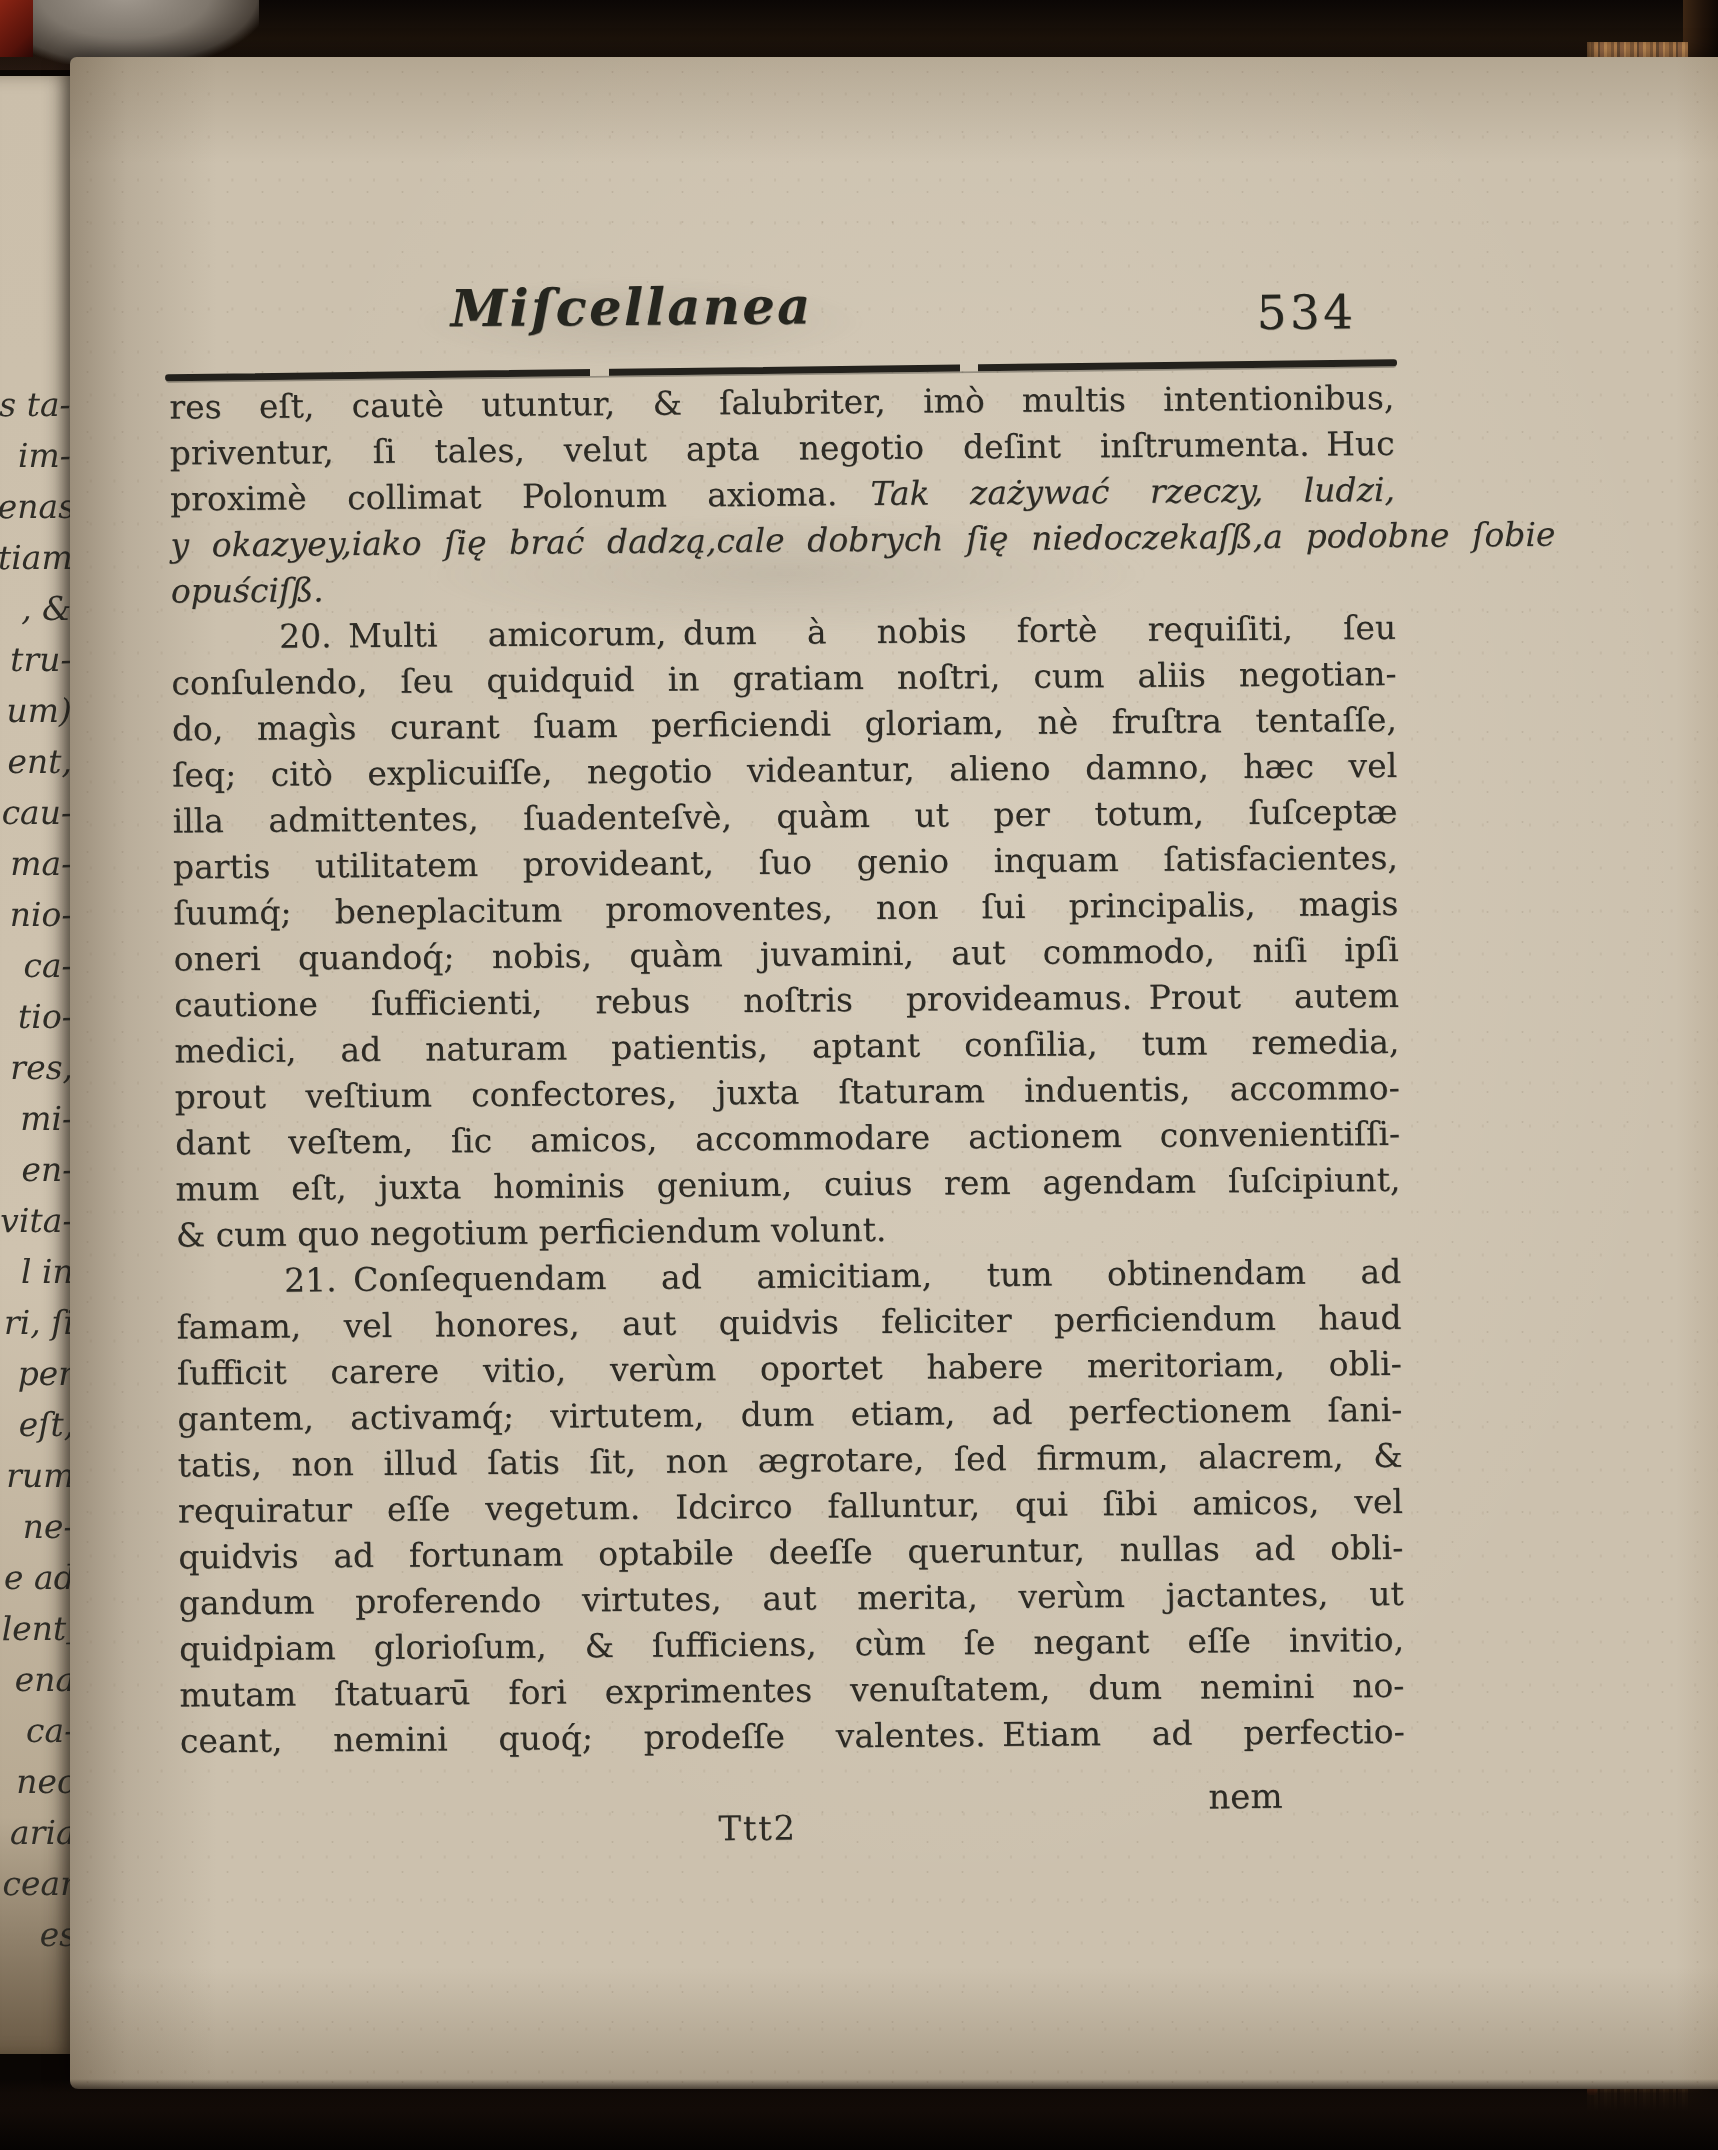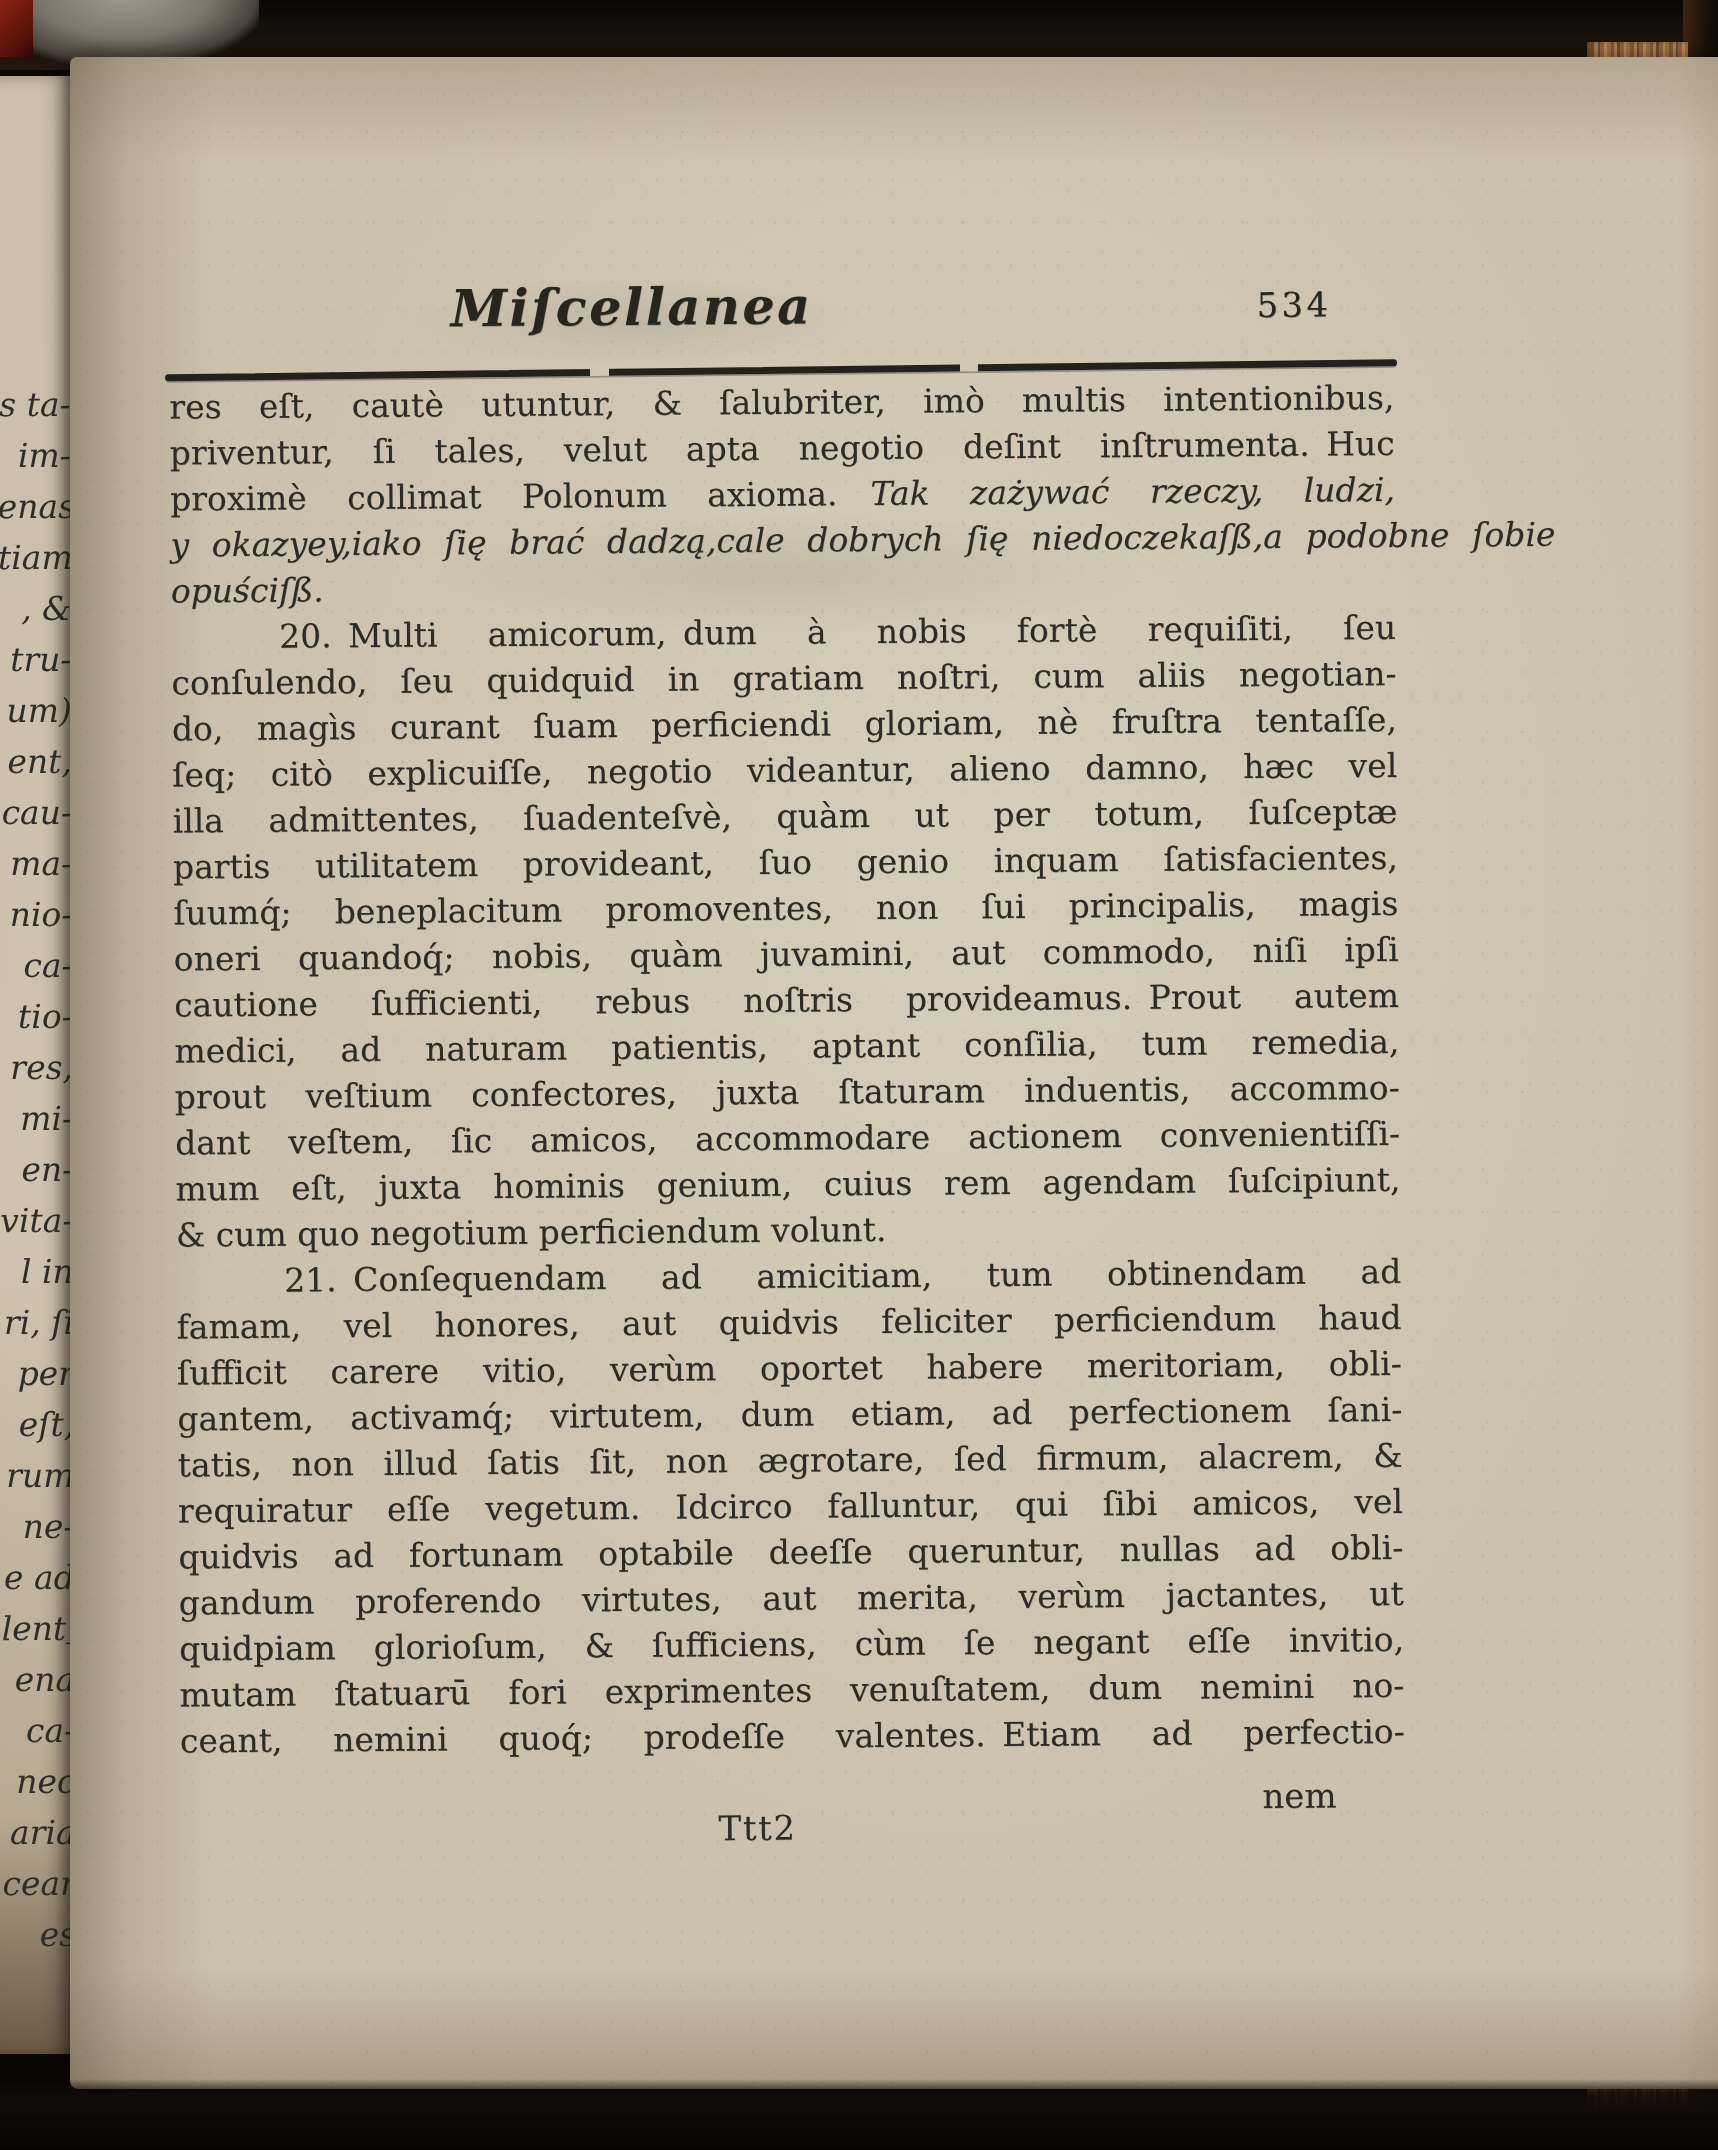--- a/index.html
+++ b/index.html
@@ -53,39 +53,39 @@
     background:radial-gradient(ellipse at 50% 50%, rgba(110,104,92,0.16), rgba(0,0,0,0) 70%);
     filter:blur(1.6px);}
   .smudge2{position:absolute;left:342px;top:220px;width:456px;height:90px;pointer-events:none;
     background:radial-gradient(ellipse at 50% 50%, rgba(104,98,88,0.14), rgba(0,0,0,0) 70%);
     filter:blur(1.6px);}
 
   .content{position:absolute;inset:0;transform:rotate(-0.45deg);transform-origin:55% 40%;color:#2e2c27;}
 
   .title{position:absolute;left:385px;top:217px;font-style:italic;font-weight:600;
     font-size:51px;letter-spacing:2.4px;color:#26261f;text-shadow:0.5px 0.7px 0 rgba(38,38,31,0.35);}
-  .pagenum{position:absolute;left:1191px;top:230px;font-size:34px;letter-spacing:3.3px;color:#26261f;
+  .pagenum{position:absolute;left:1191px;top:230px;font-size:47px;letter-spacing:3.3px;color:#26261f;
     text-shadow:0.5px 0.7px 0 rgba(38,38,31,0.35);}
   .rule{position:absolute;left:99px;top:308px;width:1232px;height:7.3px;transform:rotate(-0.25deg);
     background:linear-gradient(90deg,#23211c 0%,#23211c 34.5%,rgba(0,0,0,0) 34.5%,rgba(0,0,0,0) 36%,#23211c 36%,#23211c 64.5%,rgba(0,0,0,0) 64.5%,rgba(0,0,0,0) 66%,#23211c 66%,#23211c 100%);
     box-shadow:0 2.4px 0 -0.8px rgba(35,33,28,0.35);border-radius:3.3px;}
 
   .text-body{position:absolute;left:103px;top:321px;width:1225px;
     font-size:33px;line-height:46px;color:#2d2b25;
     text-shadow:0.4px 0.5px 0 rgba(45,43,37,0.32);}
   .tline{width:100%;text-align:justify;text-align-last:justify;white-space:normal;}
   .tline.nojust{text-align:left;text-align-last:left;}
   .tline.indent{text-indent:108px;}
   .tline.wide{width:1385px;}
   .tline .it{font-style:italic;}
 
   .footer-line{position:absolute;left:103px;top:1721px;width:1225px;height:49px;font-size:34px;color:#2d2b25;
     text-shadow:0.4px 0.5px 0 rgba(45,43,37,0.32);}
   .sig{position:absolute;left:538px;letter-spacing:1.6px;margin-top:28px;}
-  .catch{position:absolute;left:1082px;}
+  .catch{position:absolute;left:1028px;}
 </style>
 </head>
 <body>
 
 <div class="scene">
 
   <div class="top-band"></div>
   <div class="top-clasp"></div>
   <div class="red-corner"></div>
 

